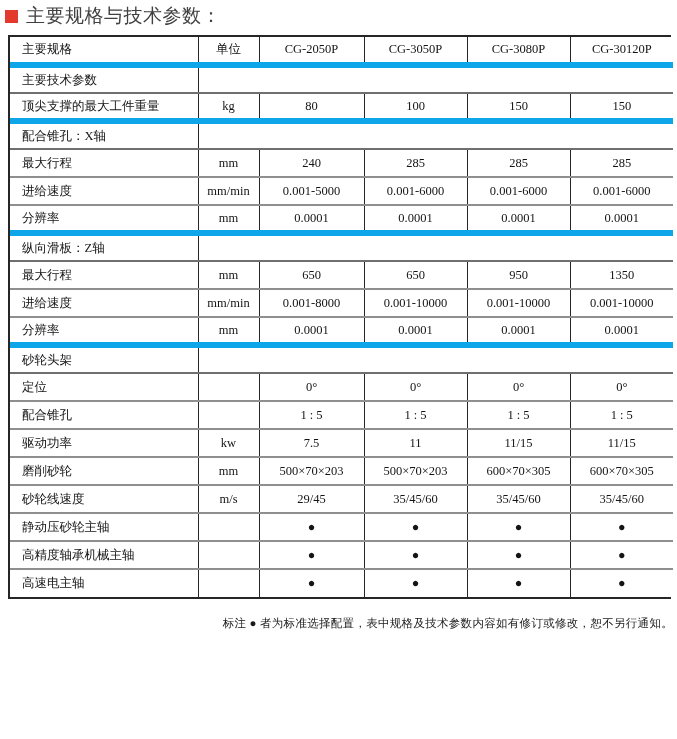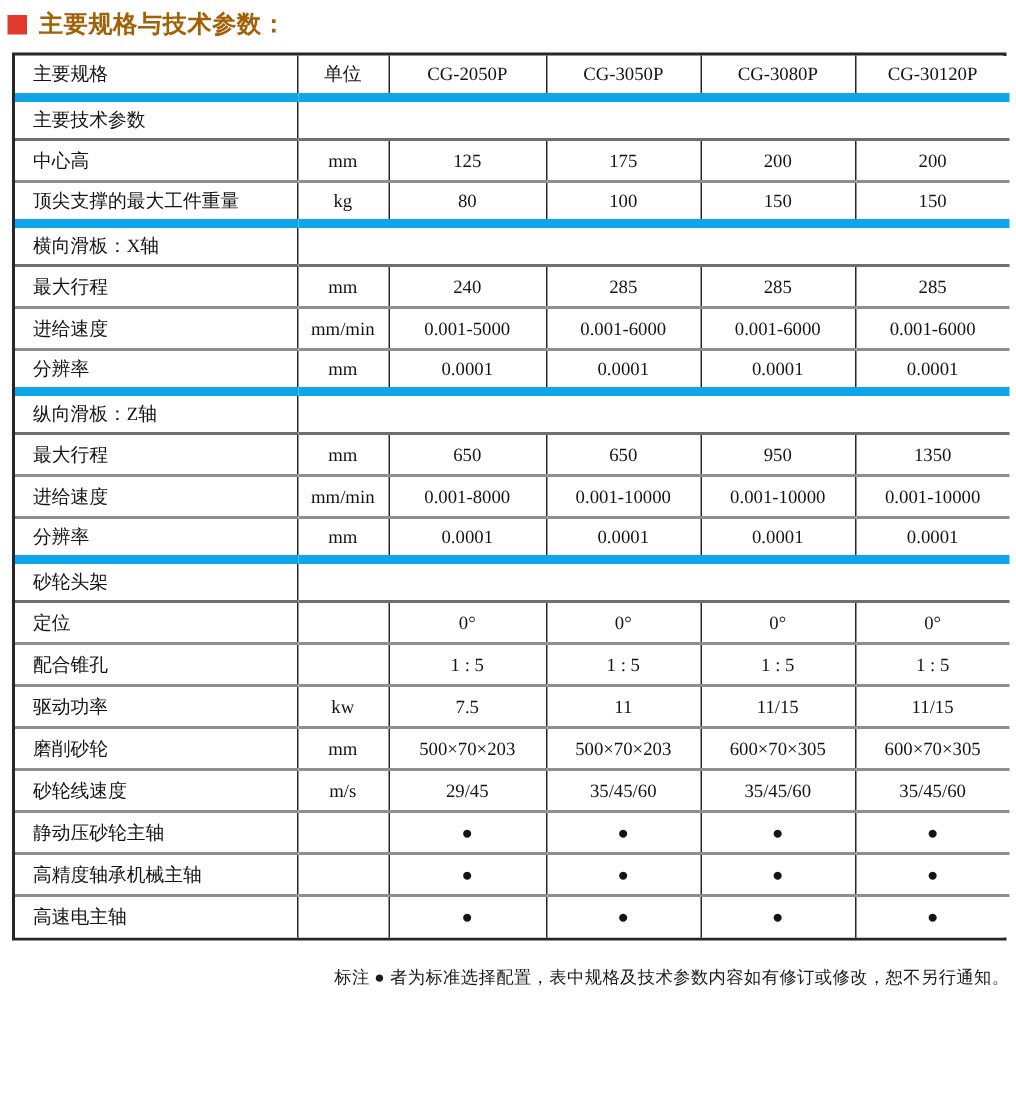--- a/index.html
+++ b/index.html
@@ -11,22 +11,22 @@
     color: #141414;
     overflow: hidden;
   }
   .page-title-row {
     display: flex; align-items: center; gap: 8px;
     margin: 7px 0 0 5px; height: 18px;
   }
   .title-square { width: 13px; height: 13px; flex: none; }
   .page-title {
     font-family: "Liberation Sans", "DejaVu Sans", sans-serif;
-    font-weight: 700; font-size: 16px; letter-spacing: 0.5px;
-    color: #a16207;
+    font-weight: 400; font-size: 19px; letter-spacing: 0.5px;
+    color: #404040;
   }
   .table-frame {
     width: 663px; margin: 10px 0 0 8px;
     border: 2px solid #262626;
     background: #fff;
   }
   table { width: 100%; border-collapse: collapse; table-layout: fixed; }
   td {
     height: 28px;
     font-size: 12.5px;
@@ -80,37 +80,29 @@
         <td class="model-cell">CG-2050P</td>
         <td class="model-cell">CG-3050P</td>
         <td class="model-cell">CG-3080P</td>
         <td class="model-cell">CG-30120P</td>
       </tr>
     <tr class="section">
           <td class="label-cell">主要技术参数</td>
           <td colspan="5"></td>
         </tr>
         <tr class="data">
-          <td class="label-cell">中心高</td>
-          <td class="unit-cell">mm</td>
-          <td class="value-cell">125</td>
-          <td class="value-cell">175</td>
-          <td class="value-cell">200</td>
-          <td class="value-cell">200</td>
-        </tr>
-        <tr class="data">
           <td class="label-cell">顶尖支撑的最大工件重量</td>
           <td class="unit-cell">kg</td>
           <td class="value-cell">80</td>
           <td class="value-cell">100</td>
           <td class="value-cell">150</td>
           <td class="value-cell">150</td>
         </tr>
         <tr class="section">
-          <td class="label-cell">横向滑板：X轴</td>
+          <td class="label-cell">配合锥孔：X轴</td>
           <td colspan="5"></td>
         </tr>
         <tr class="data">
           <td class="label-cell">最大行程</td>
           <td class="unit-cell">mm</td>
           <td class="value-cell">240</td>
           <td class="value-cell">285</td>
           <td class="value-cell">285</td>
           <td class="value-cell">285</td>
         </tr>

